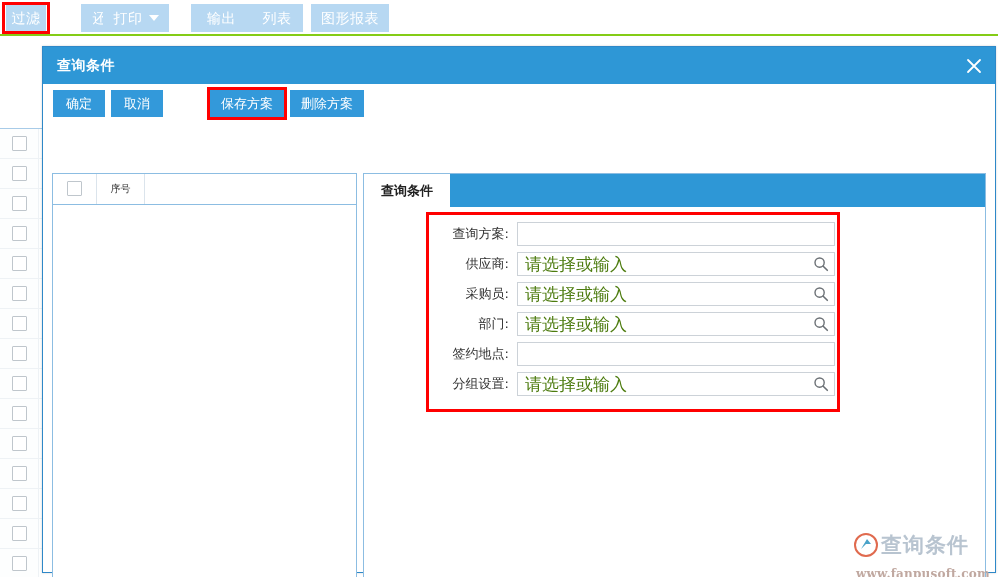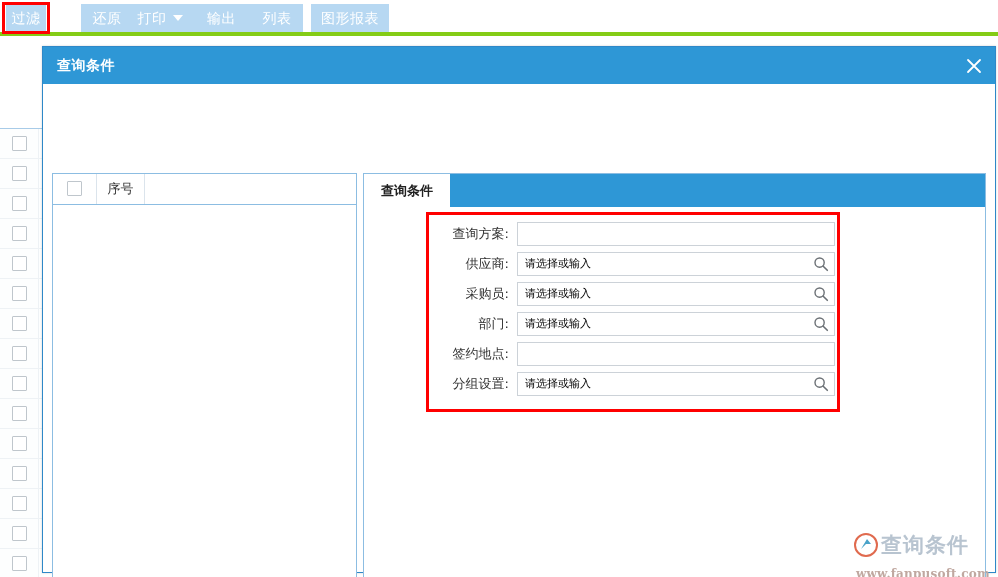--- a/index.html
+++ b/index.html
@@ -18,21 +18,21 @@
     -webkit-font-smoothing: none;
   }
 
   
   #toolbar {
     position: absolute;
     left: 0; top: 0;
     width: 998px;
     height: 36px;
     background: #ffffff;
-    border-bottom: 4px solid #84cc16;
+    border-bottom: 2px solid #84cc16;
     box-sizing: border-box;
     padding-left: 48px;
   }
   .tb-btn {
     position: absolute;
     top: 4px;
     height: 28px;
     line-height: 28px;
     background: #b7d8f2;
     color: #ffffff;
@@ -178,21 +178,21 @@
   #scheme-head {
     display: flex;
     height: 31px;
     border-bottom: 1px solid #8cbde2;
     background: #ffffff;
     box-sizing: border-box;
   }
   #scheme-head .th {
     line-height: 30px;
     text-align: center;
-    font-size: 13px;
+    font-size: 10px;
     color: #333;
     border-right: 1px solid #dbe4ec;
     box-sizing: border-box;
     position: relative;
   }
   #scheme-head .th.c-check { width: 44px; }
   #scheme-head .th.c-no { width: 48px; }
   #scheme-head .th.c-name { flex: 1; border-right: none; }
   #scheme-head .hd-cb {
     position: absolute;
@@ -280,22 +280,22 @@
     width: 318px;
     height: 24px;
     border: 1px solid #ccd2d8;
     background: #ffffff;
     box-sizing: border-box;
   }
   .fph {
     position: absolute;
     left: 7px; top: 0;
     line-height: 22px;
-    font-size: 11px;
-    color: #000000;
+    font-size: 17px;
+    color: #4d7c0f;
     white-space: nowrap;
   }
   .fsearch {
     position: absolute;
     right: 5px; top: 3px;
     width: 16px; height: 16px;
     cursor: pointer;
   }
   .fsearch svg { display: block; }
 
@@ -334,21 +334,21 @@
     font-family: "DejaVu Serif", "Liberation Serif", serif;
   }
 </style>
 </head>
 <body>
 
 <div id="toolbar">
   <div id="toolbar-buttons">
       <div class="tb-btn" style="left: 6px; width: 40px;"><span>过滤</span></div>
       <div class="tb-btn" style="left: 57px; width: 52px; margin-left: 24px;"><span>还原</span></div>
-      <div class="tb-btn" style="left: 127px; width: 66px;"><span>打印</span><span class="tb-caret"></span></div>
+      <div class="tb-btn" style="left: 103px; width: 66px;"><span>打印</span><span class="tb-caret"></span></div>
       <div class="tb-btn" style="left: 191px; width: 61px;"><span>输出</span></div>
       <div class="tb-btn" style="left: 251px; width: 52px;"><span>列表</span></div>
       <div class="tb-btn" style="left: 311px; width: 78px;"><span>图形报表</span></div>
     </div>
   <div id="filter-hl"></div>
 </div>
 
 <div id="bg-grid">
     <div class="g-row">
       <span class="g-cb"></span>
@@ -416,20 +416,29 @@
 
   <div id="dlg-header">
     <div id="dlg-title">查询条件</div>
     <div id="dlg-close">
       <svg width="22" height="22" viewBox="0 0 22 22">
         <path d="M5 5 L17 17 M17 5 L5 17" stroke="#ffffff" stroke-width="1.8" fill="none" stroke-linecap="round"></path>
       </svg>
     </div>
   </div>
 
+  <div id="dlg-actionbar">
+    <div id="action-buttons">
+        <div class="act-btn" style="left: 10px; width: 52px;">确定</div>
+        <div class="act-btn" style="left: 68px; width: 52px;">取消</div>
+        <div class="act-btn" style="left: 167px; width: 74px;">保存方案</div>
+        <div class="act-btn" style="left: 247px; width: 74px;">删除方案</div>
+      </div>
+    <div id="save-hl"></div>
+  </div>
 
   <div id="dlg-body">
 
     <div id="scheme-panel">
       <div id="scheme-head">
         <div class="th c-check">
           <span class="hd-cb"></span>
         </div>
         <div class="th c-no">序号</div>
       </div>

